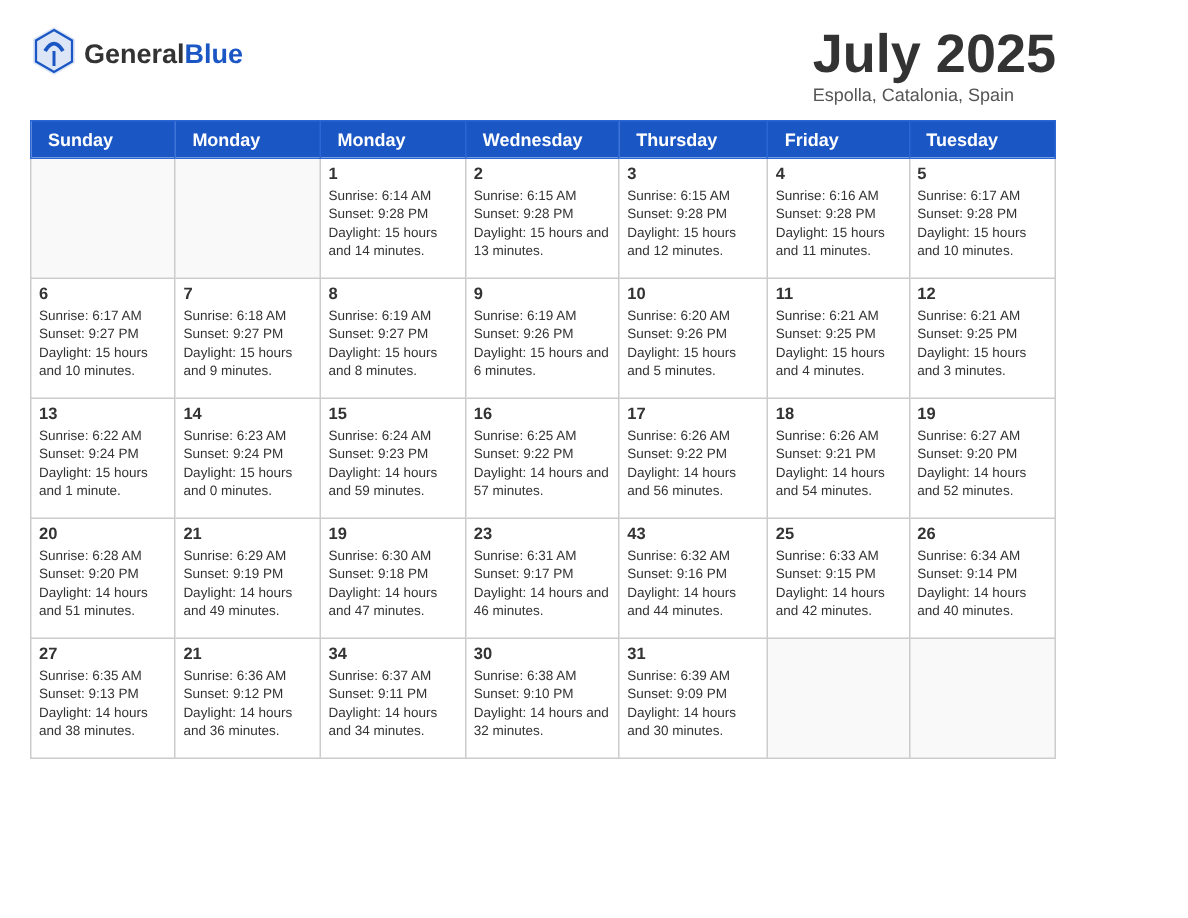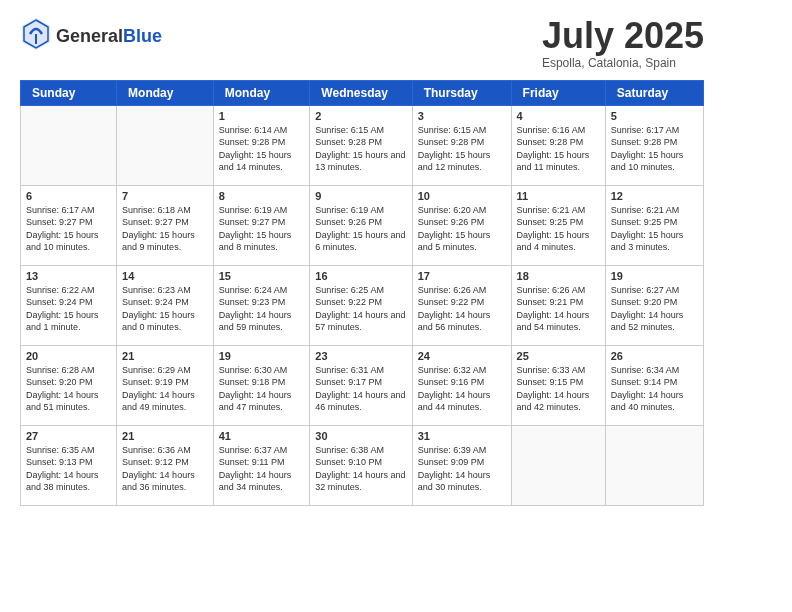--- a/index.html
+++ b/index.html
@@ -120,21 +120,21 @@
 
   <table class="calendar">
     <thead>
       <tr>
         <th>Sunday</th>
         <th>Monday</th>
         <th>Monday</th>
         <th>Wednesday</th>
         <th>Thursday</th>
         <th>Friday</th>
-        <th>Saturday</th>
+        <th>Tuesday</th>
       </tr>
     </thead>
     <tbody id="calendar-body">
     <tr>
           <td class="empty"></td>
           <td class="empty"></td>
           <td>
             <span class="day-number">1</span>
             <div class="day-info">Sunrise: 6:14 AM<br>Sunset: 9:28 PM<br>Daylight: 15 hours and 14 minutes.</div>
           </td>
@@ -226,21 +226,21 @@
           </td>
           <td>
             <span class="day-number">19</span>
             <div class="day-info">Sunrise: 6:30 AM<br>Sunset: 9:18 PM<br>Daylight: 14 hours and 47 minutes.</div>
           </td>
           <td>
             <span class="day-number">23</span>
             <div class="day-info">Sunrise: 6:31 AM<br>Sunset: 9:17 PM<br>Daylight: 14 hours and 46 minutes.</div>
           </td>
           <td>
-            <span class="day-number">24</span>
+            <span class="day-number">43</span>
             <div class="day-info">Sunrise: 6:32 AM<br>Sunset: 9:16 PM<br>Daylight: 14 hours and 44 minutes.</div>
           </td>
           <td>
             <span class="day-number">25</span>
             <div class="day-info">Sunrise: 6:33 AM<br>Sunset: 9:15 PM<br>Daylight: 14 hours and 42 minutes.</div>
           </td>
           <td>
             <span class="day-number">26</span>
             <div class="day-info">Sunrise: 6:34 AM<br>Sunset: 9:14 PM<br>Daylight: 14 hours and 40 minutes.</div>
           </td>
@@ -248,21 +248,21 @@
         <tr>
           <td>
             <span class="day-number">27</span>
             <div class="day-info">Sunrise: 6:35 AM<br>Sunset: 9:13 PM<br>Daylight: 14 hours and 38 minutes.</div>
           </td>
           <td>
             <span class="day-number">21</span>
             <div class="day-info">Sunrise: 6:36 AM<br>Sunset: 9:12 PM<br>Daylight: 14 hours and 36 minutes.</div>
           </td>
           <td>
-            <span class="day-number">41</span>
+            <span class="day-number">34</span>
             <div class="day-info">Sunrise: 6:37 AM<br>Sunset: 9:11 PM<br>Daylight: 14 hours and 34 minutes.</div>
           </td>
           <td>
             <span class="day-number">30</span>
             <div class="day-info">Sunrise: 6:38 AM<br>Sunset: 9:10 PM<br>Daylight: 14 hours and 32 minutes.</div>
           </td>
           <td>
             <span class="day-number">31</span>
             <div class="day-info">Sunrise: 6:39 AM<br>Sunset: 9:09 PM<br>Daylight: 14 hours and 30 minutes.</div>
           </td>

